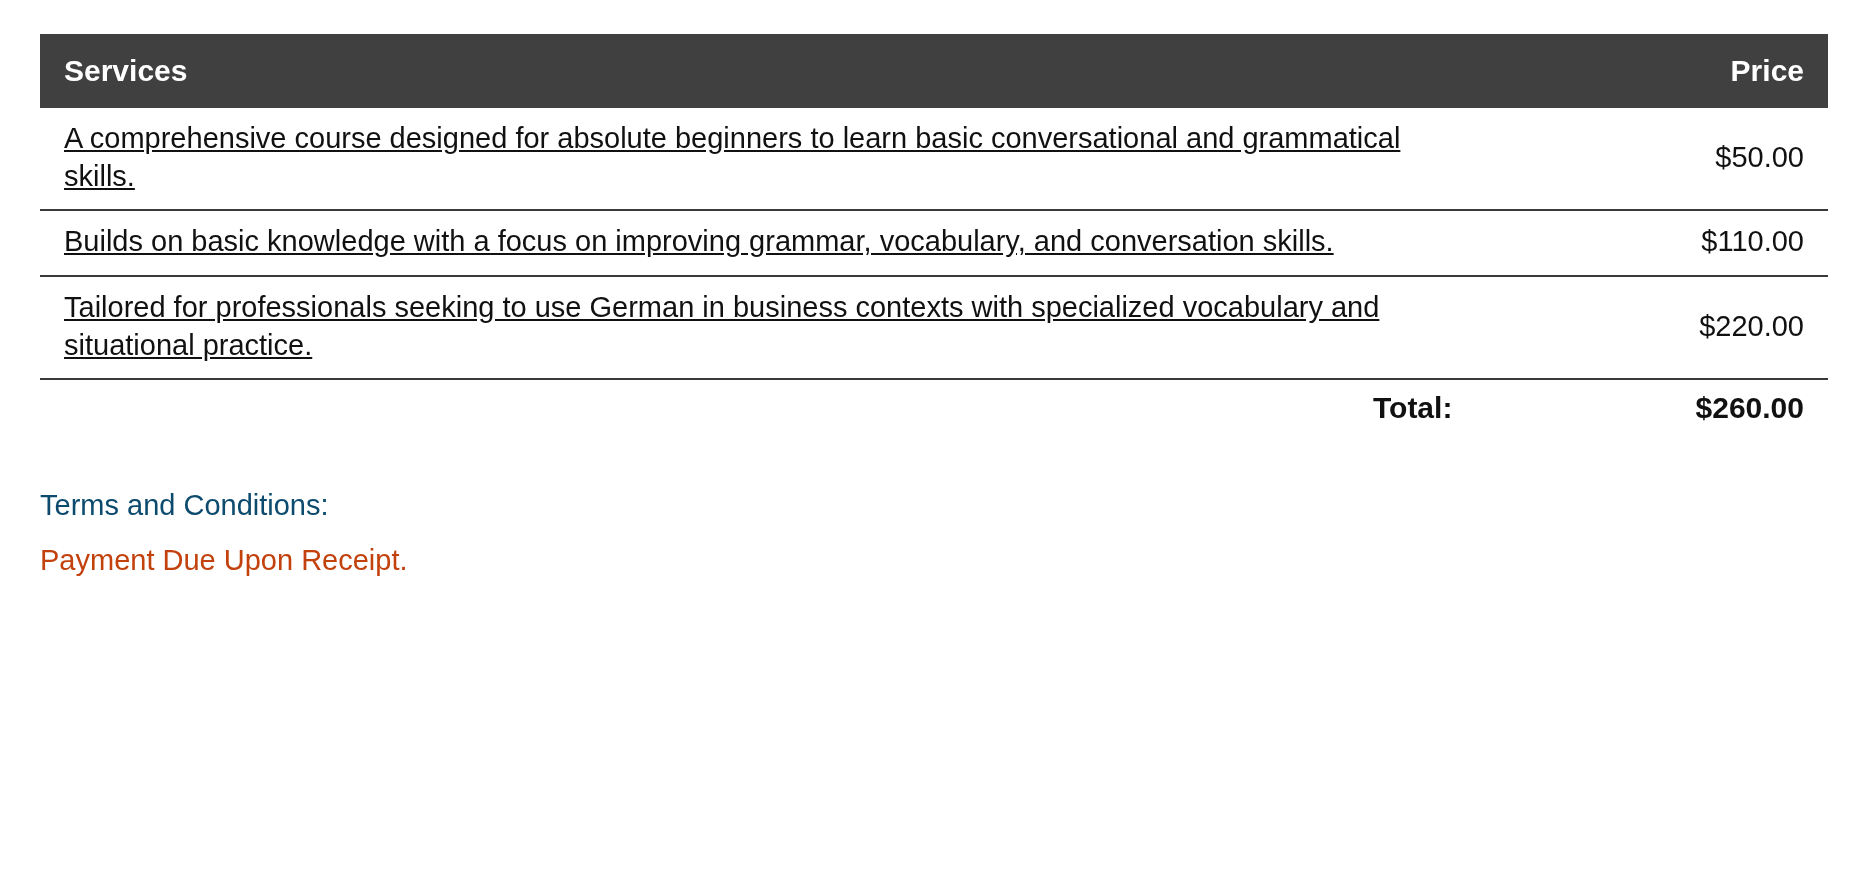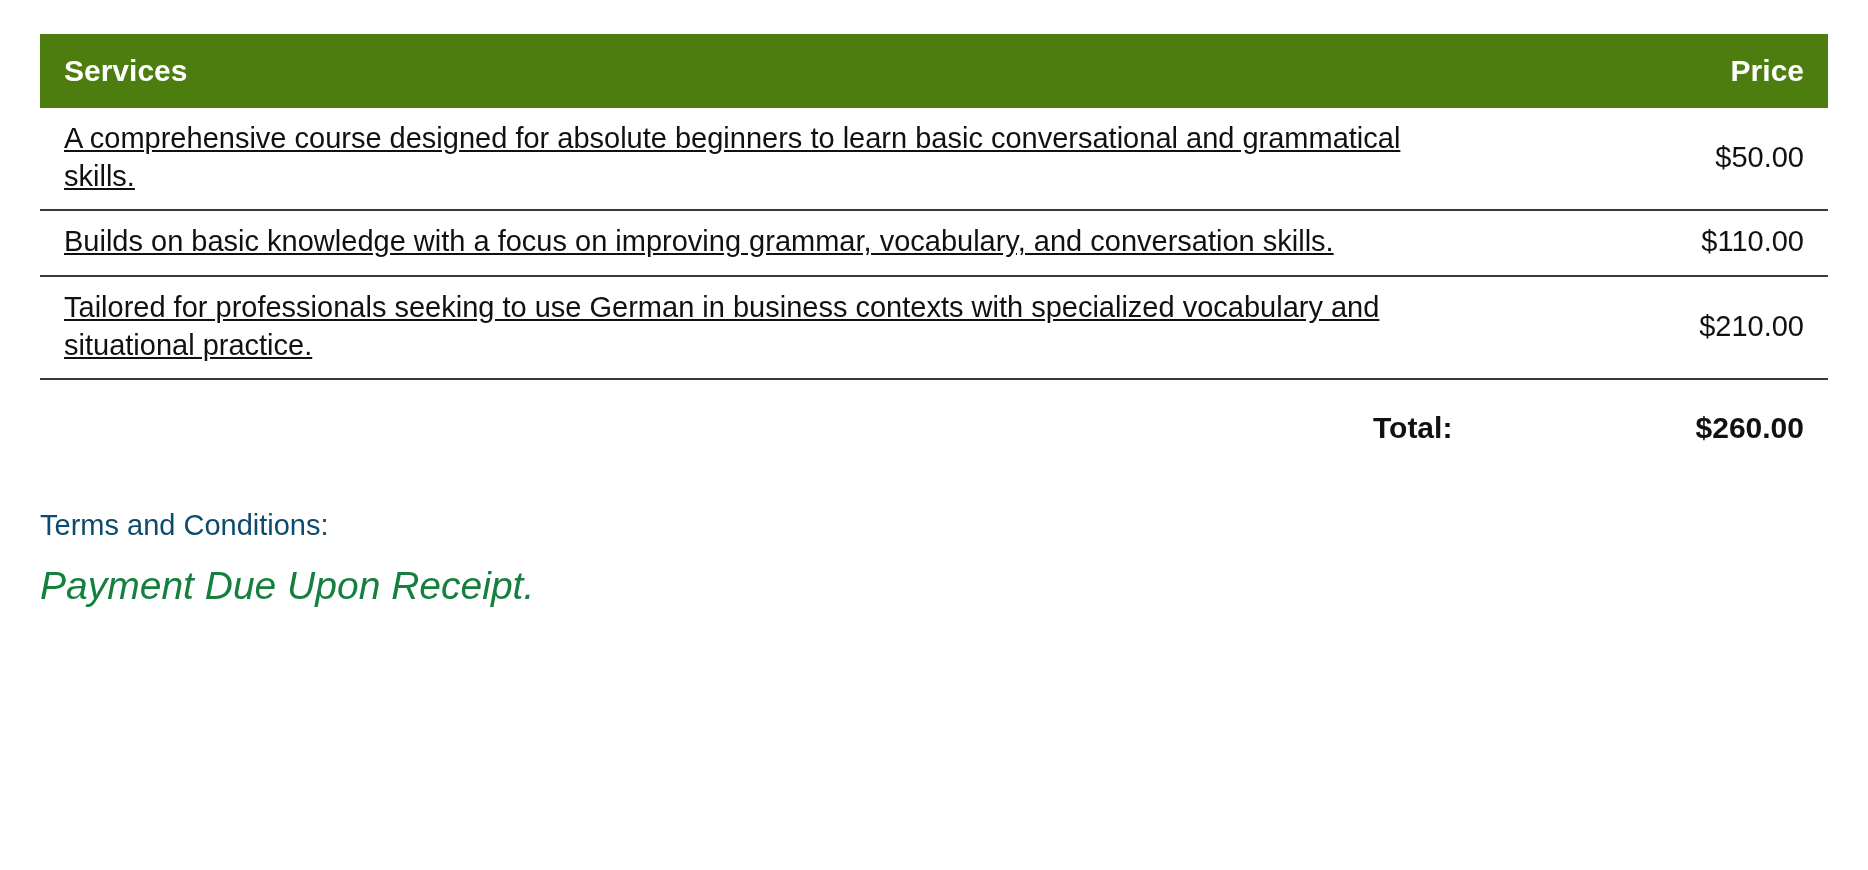--- a/index.html
+++ b/index.html
@@ -20,21 +20,21 @@
     height: 870px;
     padding: 34px 40px 0 40px;
     position: relative;
   }
   table.invoice-table {
     width: 100%;
     border-collapse: collapse;
     table-layout: fixed;
   }
   thead th {
-    background: #4d7c0f;
+    background: #404040;
     color: #ffffff;
     font-size: 30px;
     font-weight: bold;
     padding: 20px 24px;
     text-align: left;
     vertical-align: middle;
   }
   thead th.price-col {
     text-align: right;
   }
@@ -55,41 +55,40 @@
     text-decoration: underline;
   }
   tbody td.price-cell {
     text-align: right;
     white-space: nowrap;
   }
   tbody tr.total-row td {
     border-bottom: none;
     font-weight: bold;
     font-size: 30px;
-    padding-top: 28px;
+    padding-top: 8px;
     padding-bottom: 10px;
   }
   tbody tr.total-row td.total-label {
     text-align: right;
     padding-right: 18px;
   }
   .terms {
     margin-top: 52px;
   }
   .terms-title {
     font-size: 29px;
     color: #0c4a6e;
     margin-bottom: 20px;
   }
   .terms-line {
-    font-size: 39px;
-    color: #15803d;
+    font-size: 29px;
+    color: #c2410c;
     margin-bottom: 22px;
     line-height: 1.25;
-    font-style: italic;
   }
 </style>
 </head>
 <body>
 
 <div class="page">
 
   <table class="invoice-table">
     <colgroup>
       <col class="desc">
@@ -105,21 +104,21 @@
       <tr>
         <td class="desc-cell">A comprehensive course designed for absolute beginners to learn basic conversational and grammatical skills.</td>
         <td class="price-cell">$50.00</td>
       </tr>
       <tr>
         <td class="desc-cell">Builds on basic knowledge with a focus on improving grammar, vocabulary, and conversation skills.</td>
         <td class="price-cell">$110.00</td>
       </tr>
       <tr>
         <td class="desc-cell">Tailored for professionals seeking to use German in business contexts with specialized vocabulary and situational practice.</td>
-        <td class="price-cell">$210.00</td>
+        <td class="price-cell">$220.00</td>
       </tr>
       <tr class="total-row">
         <td class="total-label">Total:</td>
         <td class="price-cell">$260.00</td>
       </tr>
     </tbody>
   </table>
 
   <div class="terms">
     <div class="terms-title">Terms and Conditions:</div>

